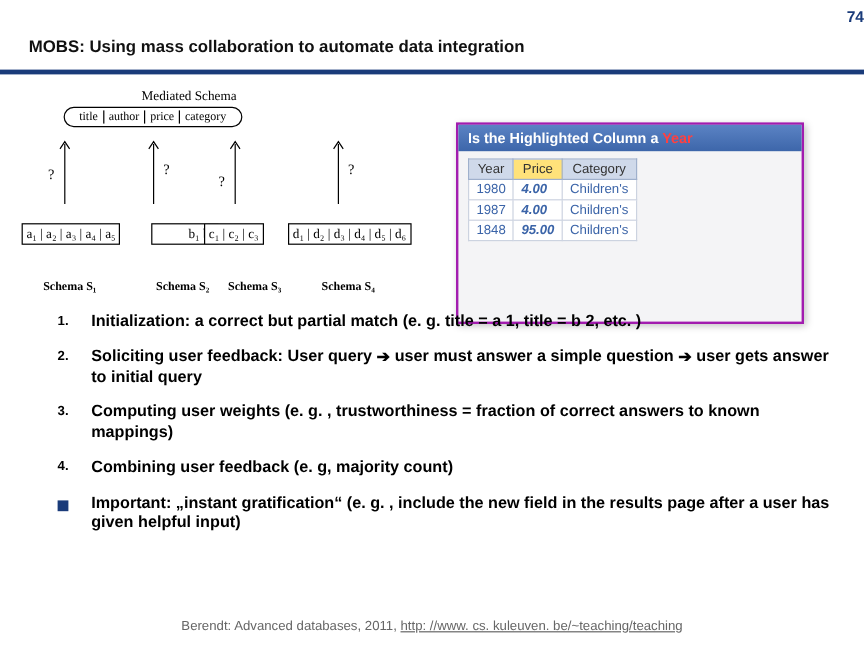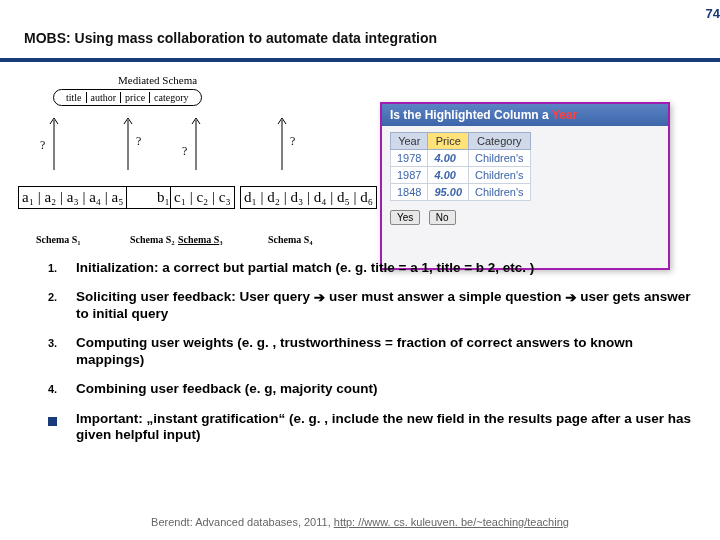--- a/index.html
+++ b/index.html
@@ -68,21 +68,21 @@
     top: 40px;
     font-size: 11px;
     text-align: center;
   }
   .arrow-col .q { font-size: 12px; }
   .arrow-col svg { display:block; margin: 0 auto; }
   .sbox {
     position: absolute;
     top: 112px;
     border: 1px solid #000;
-    font-size: 15px;
+    font-size: 11px;
     padding: 2px 3px;
     white-space: nowrap;
     background: #fff;
   }
   .slabel {
     position: absolute;
     top: 132px;
     font-size: 10px;
     font-weight: bold;
     margin-top: 28px;
@@ -209,56 +209,52 @@
         <polyline points="2,10 6,4 10,10" fill="none" stroke="#000"></polyline>
       </svg>
     <div class="q" style="position:absolute;top:20px;left:14px;">?</div>
   </div>
   <div class="sbox" style="left:0px;">a₁ | a₂ | a₃ | a₄ | a₅</div>
   <div class="sbox" style="left:108px;padding-left:30px;">b₁  b₂</div>
   <div class="sbox" style="left:152px;">c₁ | c₂ | c₃</div>
   <div class="sbox" style="left:222px;">d₁ | d₂ | d₃ | d₄ | d₅ | d₆</div>
   <div class="slabel" style="left:18px;">Schema S₁</div>
   <div class="slabel" style="left:96px;padding-left:16px;">Schema S₂</div>
-  <div class="slabel" style="left:160px;text-decoration:underline;">Schema S₃</div>
+  <div class="slabel" style="left:172px;">Schema S₃</div>
   <div class="slabel" style="left:250px;">Schema S₄</div>
 </div>
 
 <div class="panel">
   <div class="panel-head">
     <span>Is the Highlighted Column a </span><span class="year">Year</span>
   </div>
   <table>
     <tbody>
         <tr>
       <th>Year</th>
       <th class="hilite">Price</th>
       <th>Category</th>
     </tr>
     <tr>
-          <td>1978</td>
+          <td>1980</td>
           <td class="price">4.00</td>
           <td>Children's</td>
         </tr>
     <tr>
           <td>1987</td>
           <td class="price">4.00</td>
           <td>Children's</td>
         </tr>
     <tr>
           <td>1848</td>
           <td class="price">95.00</td>
           <td>Children's</td>
         </tr>
   </tbody>
     </table>
-  <div class="btns">
-    <button>Yes</button>
-    <button>No</button>
-  </div>
 </div>
 
 <div class="list">
   <div class="li">
     <div class="marker">1.</div>
     <div class="txt">Initialization: a correct but partial match (e. g. title = a 1, title = b 2, etc. )</div>
   </div>
   <div class="li">
     <div class="marker">2.</div>
     <div class="txt">

